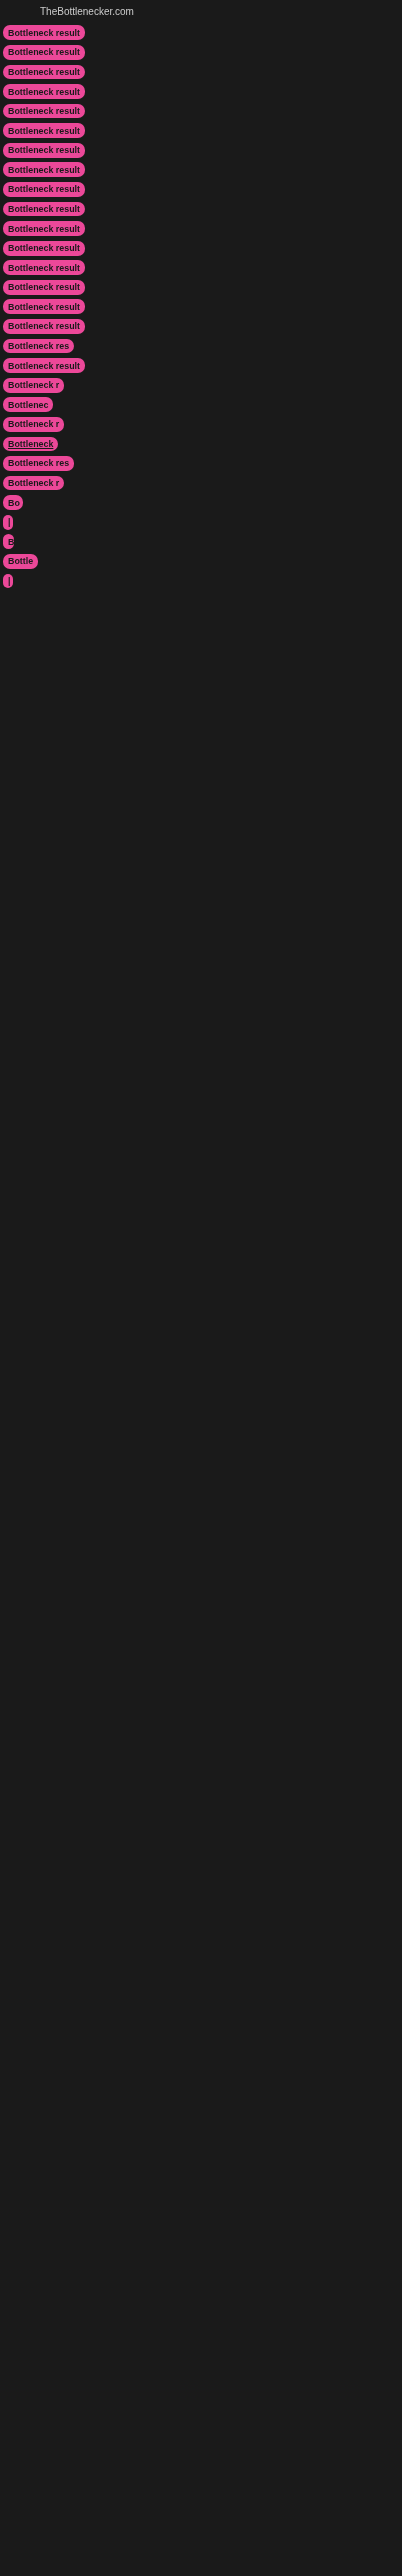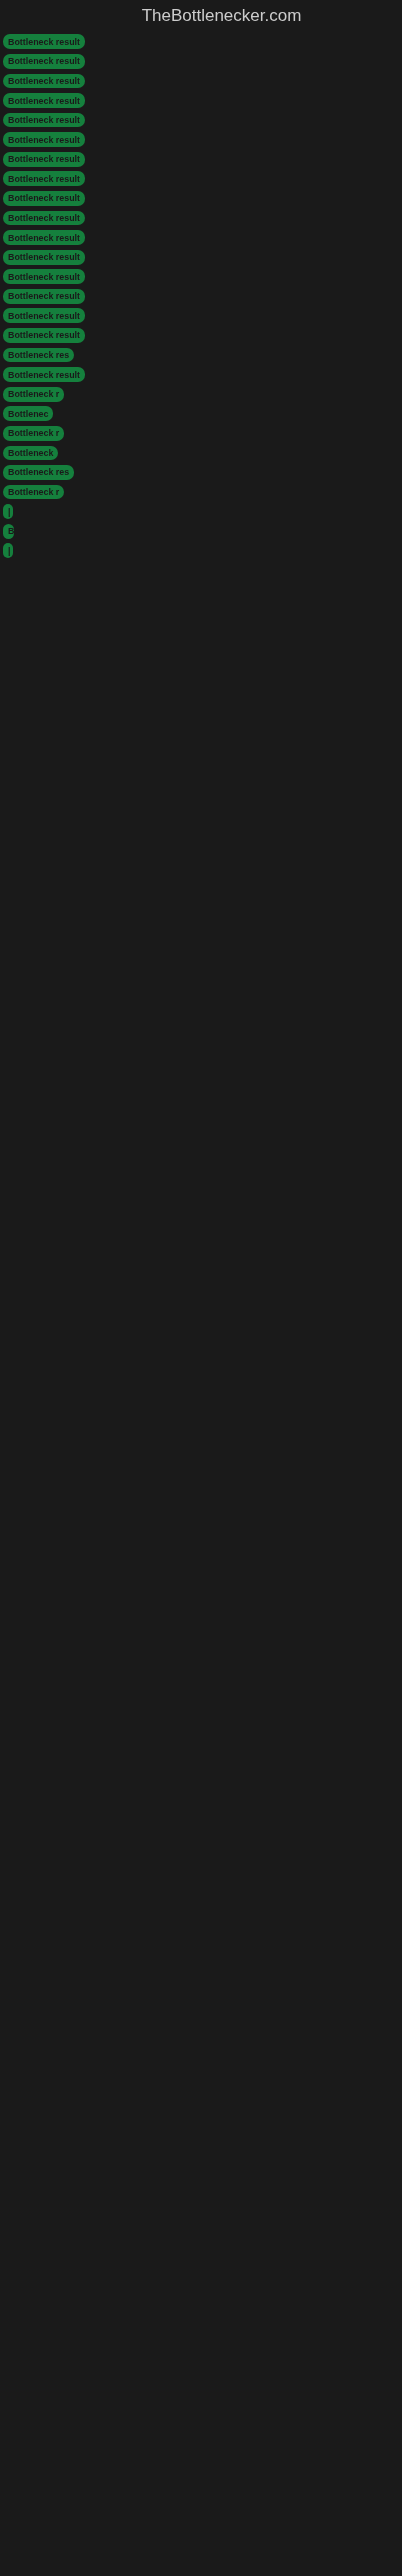--- a/index.html
+++ b/index.html
@@ -10,36 +10,36 @@
 
     body {
       background-color: #1a1a1a;
       width: 403px;
       min-height: 2576px;
       font-family: Arial, sans-serif;
       position: relative;
     }
 
     .site-title {
-      text-align: center;
+      text-align: left;
       color: #cccccc;
-      font-size: 17px;
+      font-size: 10px;
       padding: 6.4px 0 3.2px 0;
       font-weight: normal;
       margin-left: 40px;
     }
 
     .bottleneck-item {
       margin: 4.8px 3.2px;
       display: flex;
       align-items: center;
     }
 
     .bottleneck-badge {
-      background-color: #15803d;
+      background-color: #ec4899;
       color: #1a1a1a;
       font-size: 8.9px;
       font-weight: bold;
       padding: 2.4px 4.8px;
       border-radius: 7px;
       white-space: nowrap;
       display: inline-block;
     }
   </style>
 </head>
@@ -105,31 +105,37 @@
     <div class="bottleneck-item">
       <span class="bottleneck-badge" style="max-width: 72px; overflow: hidden;">Bottleneck r</span>
     </div>
     <div class="bottleneck-item">
       <span class="bottleneck-badge" style="max-width: 64px; overflow: hidden; text-align: center;">Bottlenec</span>
     </div>
     <div class="bottleneck-item">
       <span class="bottleneck-badge" style="max-width: 72px; overflow: hidden;">Bottleneck r</span>
     </div>
     <div class="bottleneck-item">
-      <span class="bottleneck-badge" style="max-width: 64px; overflow: hidden;">Bottleneck</span>
+      <span class="bottleneck-badge" style="max-width: 64px; overflow: hidden; text-decoration: underline;">Bottleneck</span>
     </div>
     <div class="bottleneck-item">
       <span class="bottleneck-badge" style="max-width: 81px; overflow: hidden;">Bottleneck res</span>
     </div>
     <div class="bottleneck-item">
       <span class="bottleneck-badge" style="max-width: 72px; overflow: hidden;">Bottleneck r</span>
     </div>
     <div class="bottleneck-item">
+      <span class="bottleneck-badge" style="max-width: 20px; overflow: hidden;">Bo</span>
+    </div>
+    <div class="bottleneck-item">
       <span class="bottleneck-badge" style="max-width: 6.4px; overflow: hidden;">|</span>
     </div>
     <div class="bottleneck-item">
       <span class="bottleneck-badge" style="max-width: 11.3px; overflow: hidden;">B</span>
+    </div>
+    <div class="bottleneck-item">
+      <span class="bottleneck-badge" style="max-width: 40px; overflow: hidden;">Bottle</span>
     </div>
     <div class="bottleneck-item">
       <span class="bottleneck-badge" style="max-width: 6.4px; overflow: hidden;">|</span>
     </div>
   </div>
 
 
 </body></html>

